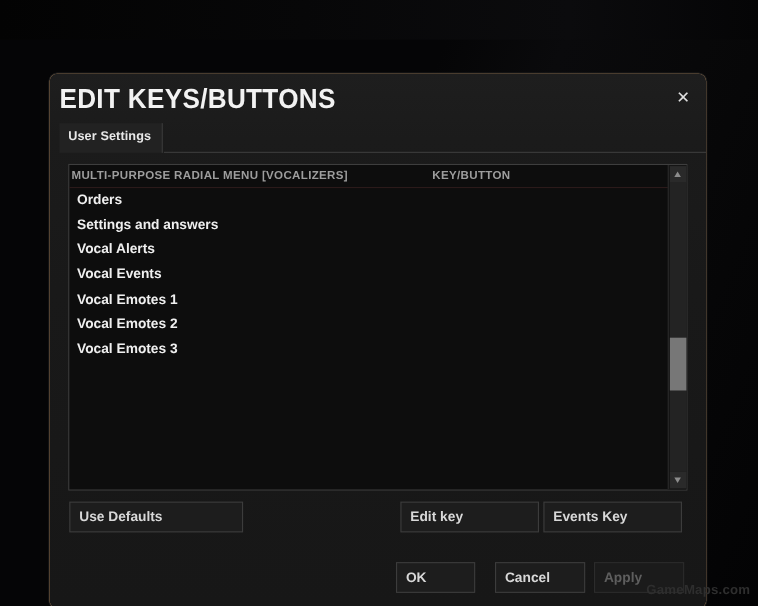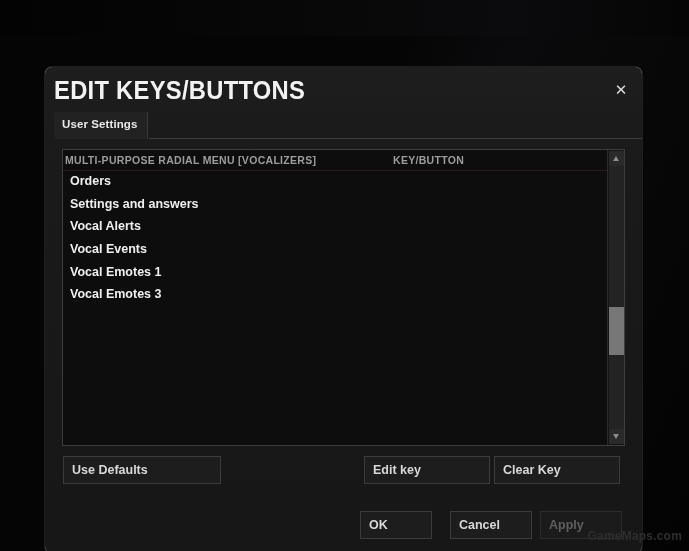--- a/index.html
+++ b/index.html
@@ -311,20 +311,24 @@
         </div>
         <div class="row">
           <span class="row-label">Vocal Events</span>
           <span class="row-key"></span>
         </div>
         <div class="row">
           <span class="row-label">Vocal Emotes 1</span>
           <span class="row-key"></span>
         </div>
         <div class="row">
+          <span class="row-label">Vocal Emotes 2</span>
+          <span class="row-key"></span>
+        </div>
+        <div class="row">
           <span class="row-label">Vocal Emotes 3</span>
           <span class="row-key"></span>
         </div>
       </div>
 
       <div class="scrollbar">
         <div class="sb-track"></div>
         <div class="sb-btn up">
           <span class="sb-arrow"></span>
         </div>
@@ -335,21 +339,21 @@
       </div>
     </div>
 
     <div class="btn" id="use-defaults">
       <span>Use Defaults</span>
     </div>
     <div class="btn" id="edit-key">
       <span>Edit key</span>
     </div>
     <div class="btn" id="clear-key">
-      <span>Clear Key</span>
+      <span>Events Key</span>
     </div>
 
     <div class="btn" id="ok-btn">
       <span>OK</span>
     </div>
     <div class="btn" id="cancel-btn">
       <span>Cancel</span>
     </div>
     <div class="btn disabled" id="apply-btn">
       <span>Apply</span>

